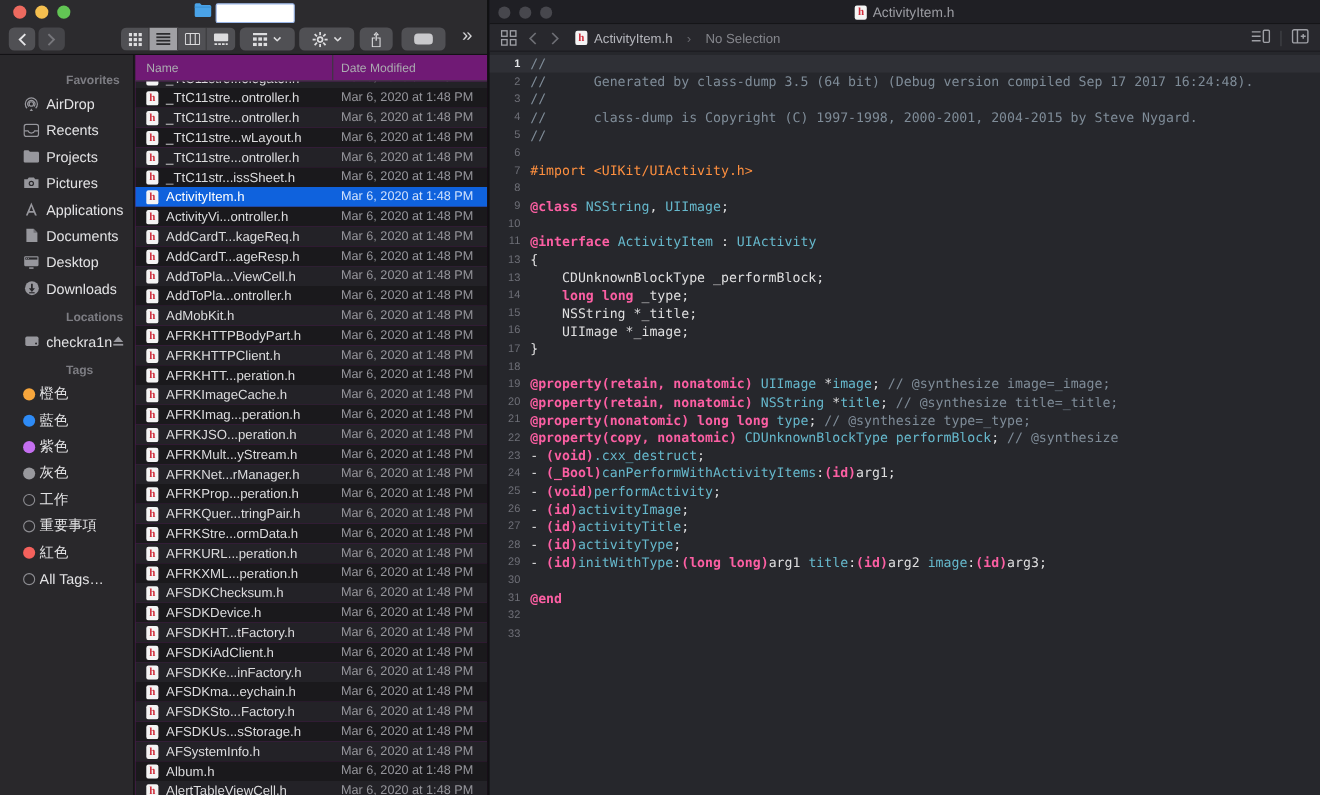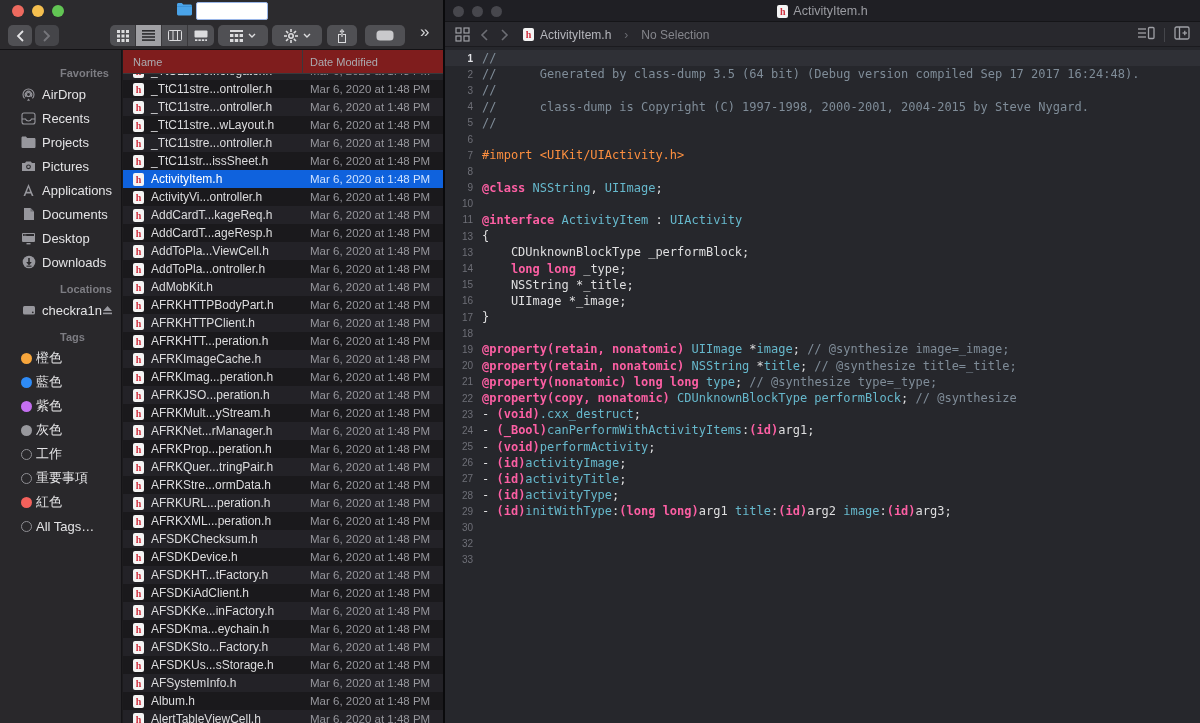--- a/index.html
+++ b/index.html
@@ -23,21 +23,21 @@
   .overflow-btn { position:absolute; top:22px; left:420px; color:#d4d4d6; font-size:17px; letter-spacing:-2px; cursor:default; }
 
   #sidebar { position:absolute; top:50px; left:0; width:122px; bottom:0; background:#29282b; border-right:1px solid #141316; padding-top:8px; }
   .sec-label { font-size:11px; font-weight:bold; color:#7d7d83; padding-left:12px; height:17px; line-height:17px; margin-top:7px;margin-left:48px; }
   .side-item { height:24px; display:flex; align-items:center; padding-left:21px; gap:6px; font-size:13px; color:#e3e3e5; position:relative; }
   .side-item .si { width:15px; height:15px; display:flex; align-items:center; justify-content:center; flex:none; }
   .side-item .eject { position:absolute; right:8px; }
   .tagdot { width:11px; height:11px; border-radius:50%; flex:none; margin-right:-2px; }
   .side-item .lbl { white-space:nowrap; overflow:hidden; }
 
-  #listpane { position:absolute; top:50px; left:123px; right:0; bottom:0; background:#7f1d1d; }
+  #listpane { position:absolute; top:50px; left:123px; right:0; bottom:0; background:#701a75; }
   #listhdr { height:24px; border-bottom:1px solid #39383c; display:flex; align-items:center; font-size:11px; color:#ababb0; }
   #listhdr .hc1 { width:180px; padding-left:10px; border-right:1px solid #39383c; height:100%; display:flex; align-items:center; }
   #listhdr .hc2 { padding-left:7px; }
   #rows { position:absolute; top:24px; left:0; right:0; bottom:0; overflow:hidden; }
   .frow { height:18px; display:flex; align-items:center; font-size:12px; color:#dcdcde; }
   .frow:first-child { margin-top:-12px; }
   .frow.odd { background:#1a191c; }
   .frow.even { background:#232227; }
   .frow.sel { background:#0f62dd; color:#fff; }
   .frow .nm { width:180px; display:flex; align-items:center; gap:7px; padding-left:10px; white-space:nowrap; overflow:hidden; }
@@ -680,16 +680,17 @@
       <div class="cl"><span class="ln">21</span><span class="kw">@property(nonatomic)</span><span class="pl"> </span><span class="kw">long long</span><span class="pl"> </span><span class="ty">type</span><span class="pl">; </span><span class="cm">// @synthesize type=_type;</span></div>
       <div class="cl"><span class="ln">22</span><span class="kw">@property(copy, nonatomic)</span><span class="pl"> </span><span class="ty">CDUnknownBlockType</span><span class="pl"> </span><span class="ty">performBlock</span><span class="pl">; </span><span class="cm">// @synthesize</span></div>
       <div class="cl"><span class="ln">23</span><span class="pl">- </span><span class="kw">(void)</span><span class="ty">.cxx_destruct</span><span class="pl">;</span></div>
       <div class="cl"><span class="ln">24</span><span class="pl">- </span><span class="kw">(_Bool)</span><span class="ty">canPerformWithActivityItems</span><span class="pl">:</span><span class="kw">(id)</span><span class="pl">arg1;</span></div>
       <div class="cl"><span class="ln">25</span><span class="pl">- </span><span class="kw">(void)</span><span class="ty">performActivity</span><span class="pl">;</span></div>
       <div class="cl"><span class="ln">26</span><span class="pl">- </span><span class="kw">(id)</span><span class="ty">activityImage</span><span class="pl">;</span></div>
       <div class="cl"><span class="ln">27</span><span class="pl">- </span><span class="kw">(id)</span><span class="ty">activityTitle</span><span class="pl">;</span></div>
       <div class="cl"><span class="ln">28</span><span class="pl">- </span><span class="kw">(id)</span><span class="ty">activityType</span><span class="pl">;</span></div>
       <div class="cl"><span class="ln">29</span><span class="pl">- </span><span class="kw">(id)</span><span class="ty">initWithType</span><span class="pl">:</span><span class="kw">(long long)</span><span class="pl">arg1 </span><span class="ty">title</span><span class="pl">:</span><span class="kw">(id)</span><span class="pl">arg2 </span><span class="ty">image</span><span class="pl">:</span><span class="kw">(id)</span><span class="pl">arg3;</span></div>
       <div class="cl"><span class="ln">30</span></div>
+      <div class="cl"><span class="ln">31</span><span class="kw">@end</span></div>
       <div class="cl"><span class="ln">32</span></div>
       <div class="cl"><span class="ln">33</span></div>
     </div>
 </div>
 
 </body></html>

